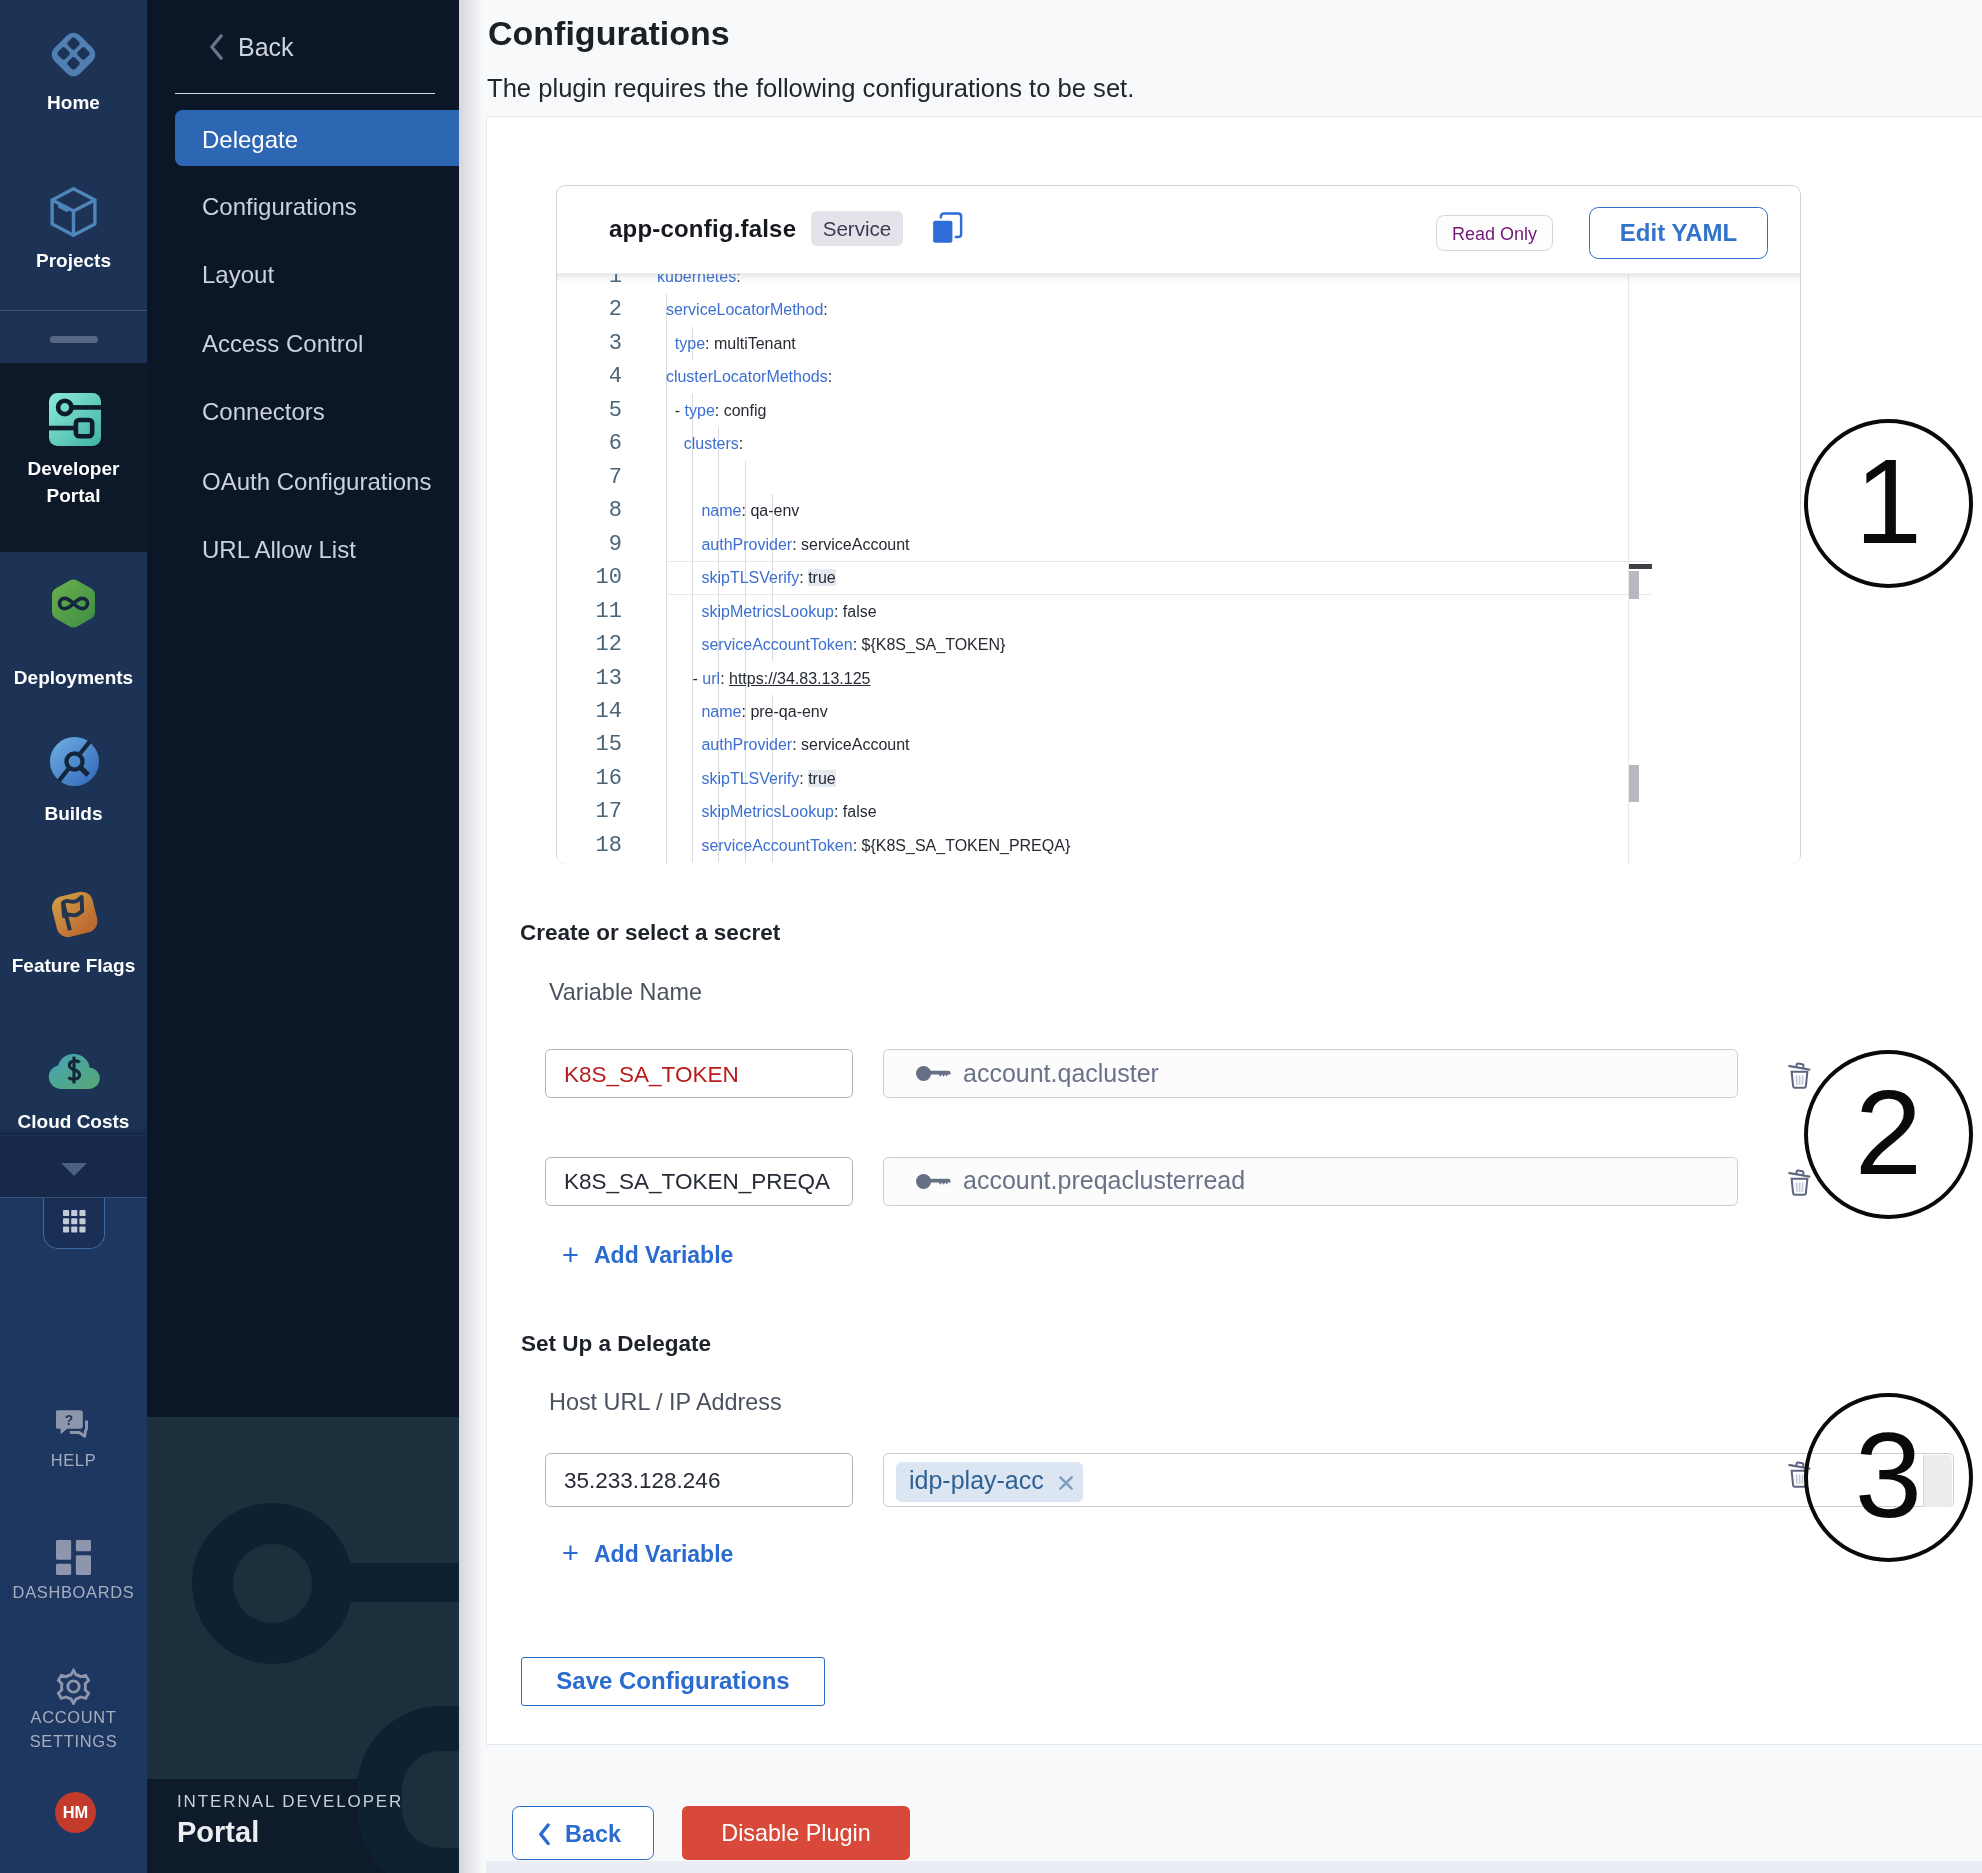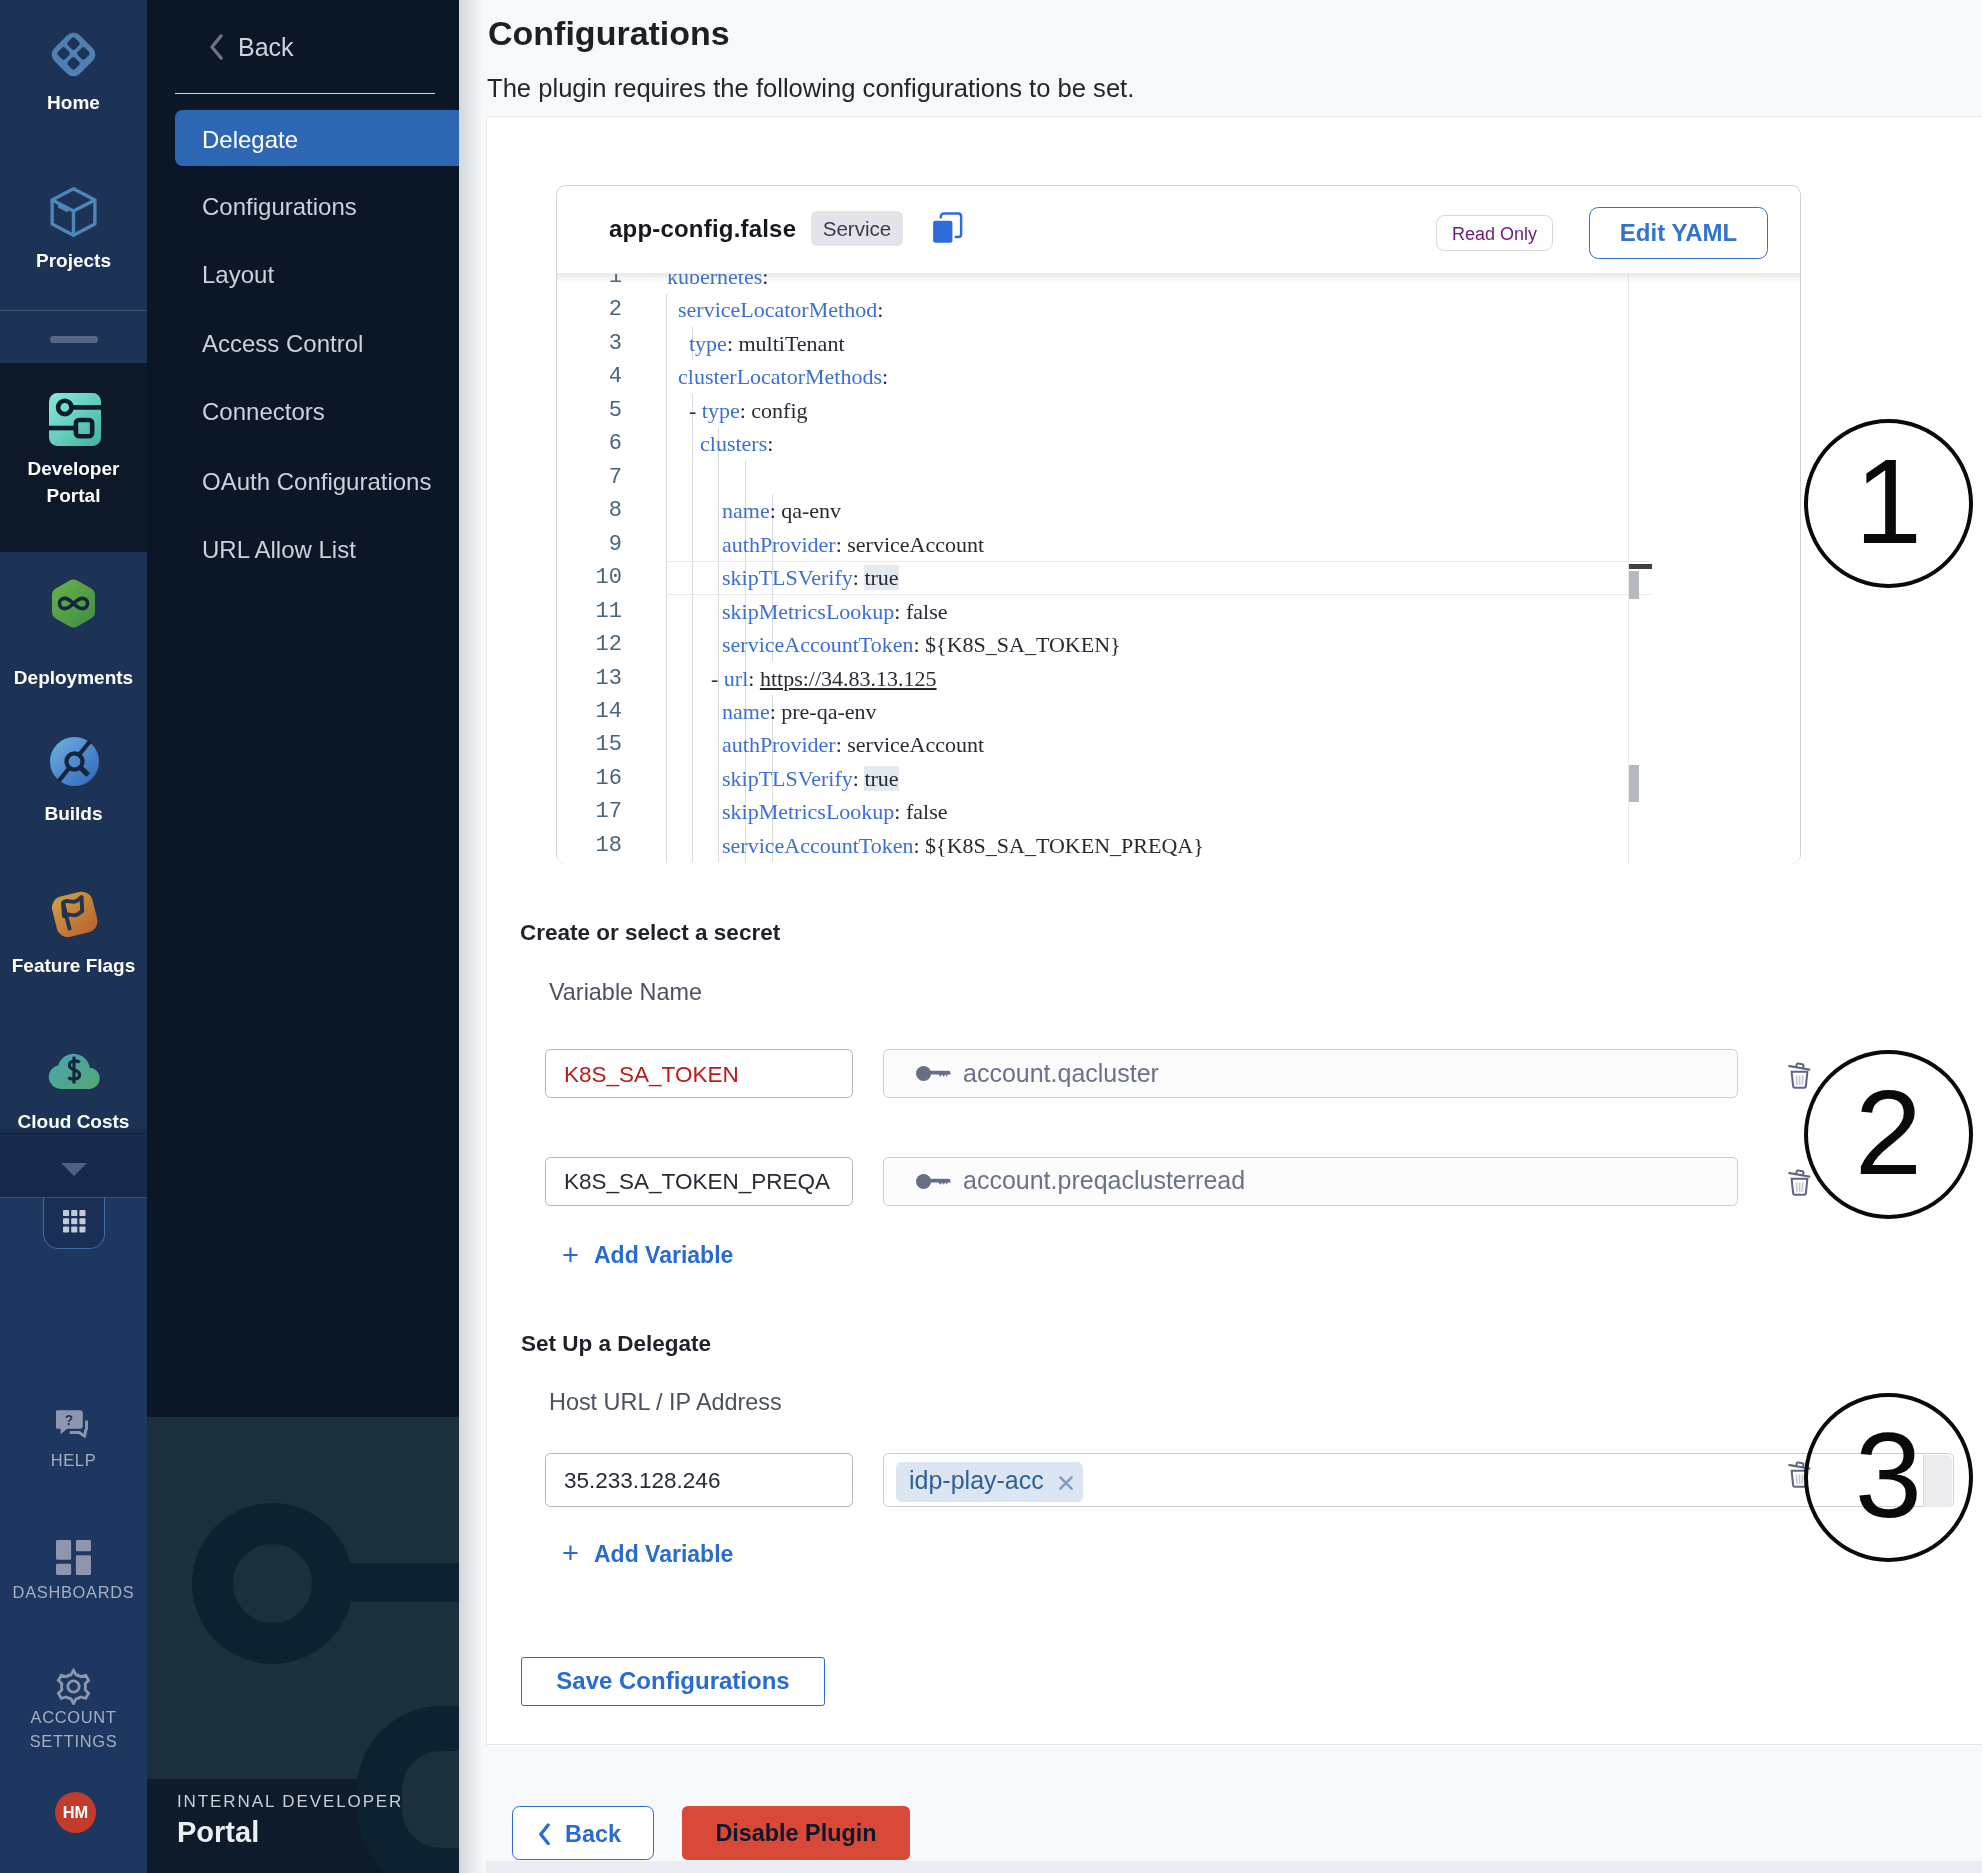--- a/index.html
+++ b/index.html
@@ -1,17 +1,17 @@
 <!DOCTYPE html>
 <html style="font-size:15px"><head><meta charset="utf-8"><style>
 html,body{margin:0;padding:0}
 #page{position:relative;width:1983px;height:1874px;background:#f8f9fb;font-family:"Liberation Sans",sans-serif;overflow:hidden}
 .a{position:absolute}
 .ctr{text-align:center}
-.code{position:absolute;font-family:Liberation Serif, serif;font-size:22px;line-height:33px;white-space:pre;color:#262b33;left:110px}
+.code{position:absolute;font-family:Liberation Sans, sans-serif;font-size:16px;line-height:33px;white-space:pre;color:#262b33;left:100px}
 .k{color:#3c6fd1}
 .u{text-decoration:underline}
 .hl{background:#e5eaf1}
 .ln{position:absolute;left:0;width:65px;text-align:right;font-family:"Liberation Mono",monospace;font-size:22px;line-height:33px;color:#4a6478}
 .g{position:absolute;width:0.9px;background:#d9dbde}
 .navlbl{position:absolute;width:147px;text-align:center;color:#fff;font-size:19px;font-weight:600;line-height:27px}
 .navlbl2{position:absolute;width:147px;text-align:center;color:#a6aec0;font-size:16.4px;line-height:24px;letter-spacing:0.7px}
 .mitem{position:absolute;left:202px;color:#ccd2dc;font-size:24px}
 .field{position:absolute;border:1.4px solid #c9cdd7;border-radius:5.6px;background:#fff;box-sizing:border-box}
 .blue{color:#2a6bd0}
@@ -356,20 +356,20 @@
 <div class="a blue" style="left:562px;top:1537px;font-size:29px;font-weight:400">+</div>
 <div class="a blue" style="left:594px;top:1541px;font-size:23px;font-weight:700">Add Variable</div>
 
 <div class="a ctr" style="left:521px;top:1657px;width:304px;height:49px;border:1.9px solid #2a6bd0;border-radius:3px;font-size:24px;font-weight:700;color:#2a6bd0;line-height:46px;box-sizing:border-box;background:#fff">Save Configurations</div>
 
 <div class="a" style="left:512px;top:1806px;width:142px;height:54px;border:1.9px solid #2a6bd0;border-radius:7.5px;box-sizing:border-box;background:#fff"></div>
 <svg class="a" style="left:538px;top:1823px" width="12" height="22.5" viewBox="0 0 13 24">
       <polyline points="11,2 3,12 11,22" fill="none" stroke="#2a6bd0" stroke-width="3.6" stroke-linecap="round" stroke-linejoin="round"></polyline>
     </svg>
 <div class="a blue" style="left:565px;top:1821px;font-size:23.4px;font-weight:700">Back</div>
-<div class="a ctr" style="left:682px;top:1806px;width:228px;height:54px;background:#d9493a;border-radius:5.6px;font-size:23.4px;font-weight:700;color:#0f172a;line-height:54px">Disable Plugin</div>
+<div class="a ctr" style="left:682px;top:1806px;width:228px;height:54px;background:#d9493a;border-radius:5.6px;font-size:23.4px;font-weight:400;color:#ffffff;line-height:54px">Disable Plugin</div>
 <div class="a" style="left:486px;top:1861px;width:1496px;height:13px;background:#eaedf3"></div>
 
 <div class="circ" style="left:1804px;top:419px">1</div>
 <div class="circ" style="left:1804px;top:1050px">2</div>
 <div class="circ" style="left:1804px;top:1393px">3</div>
 </div>
 
 
 </body></html>

